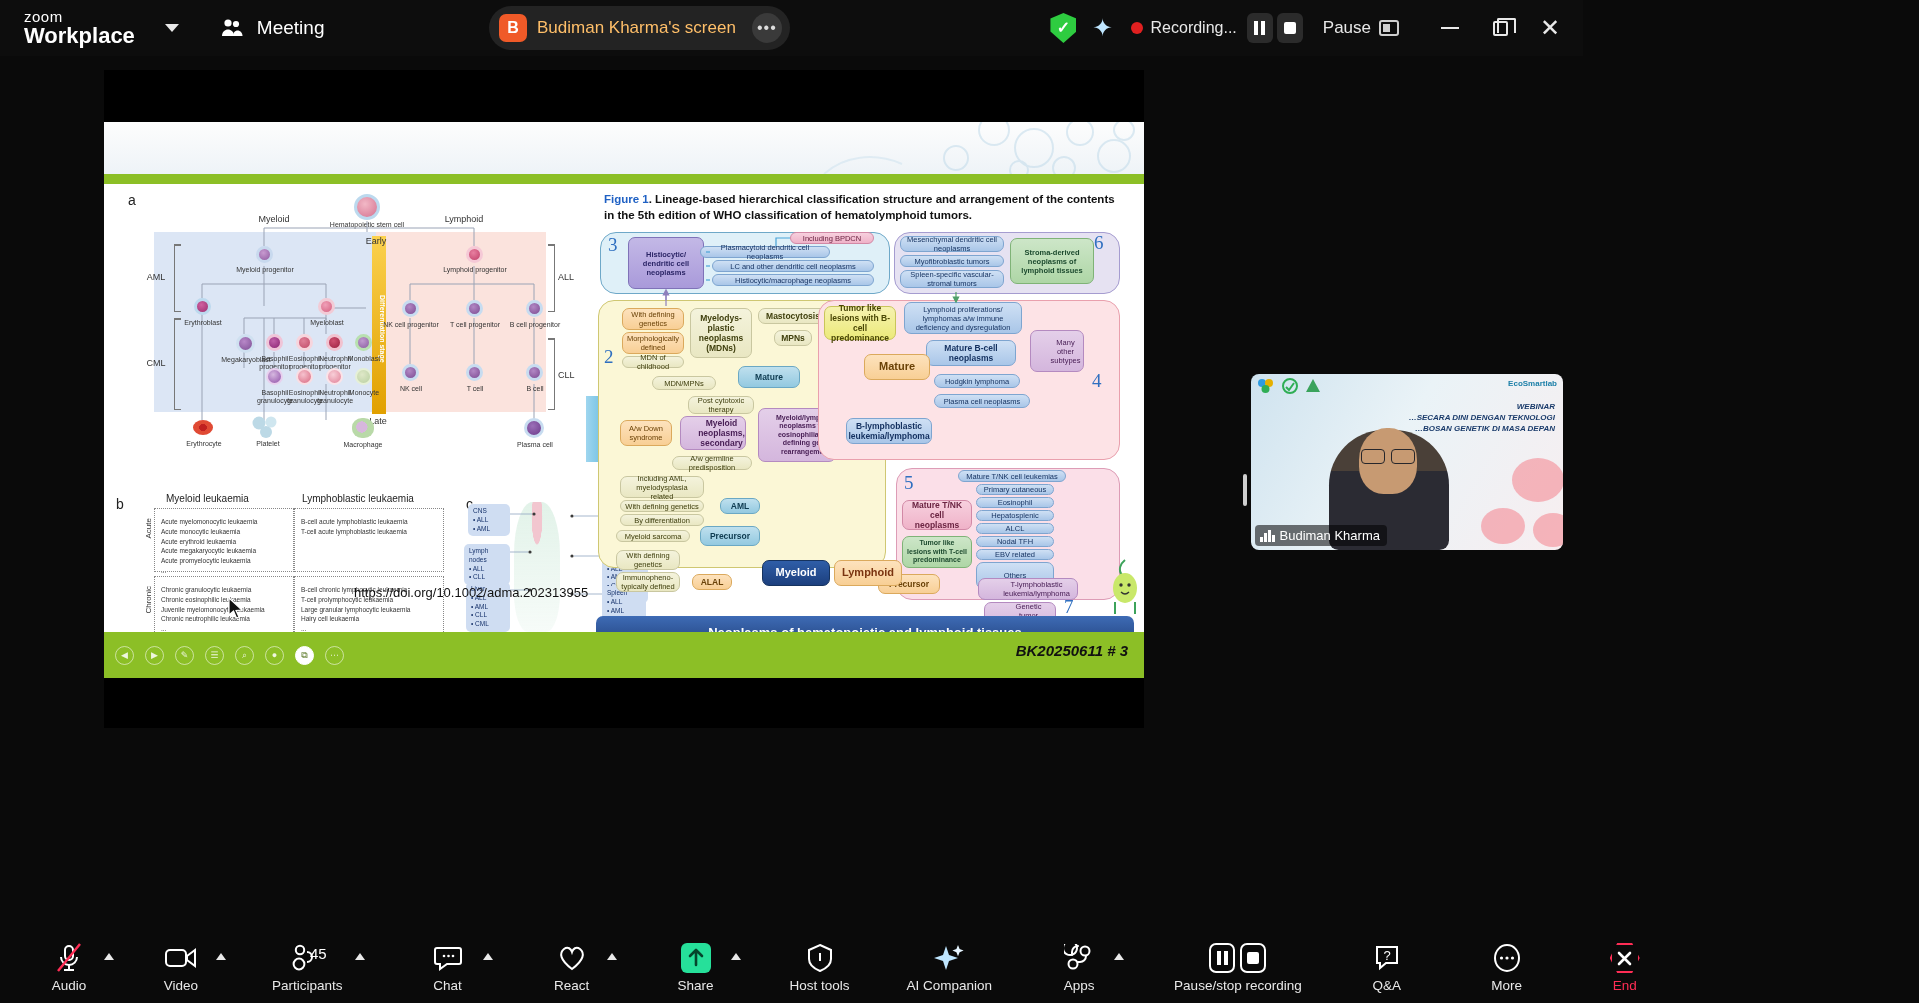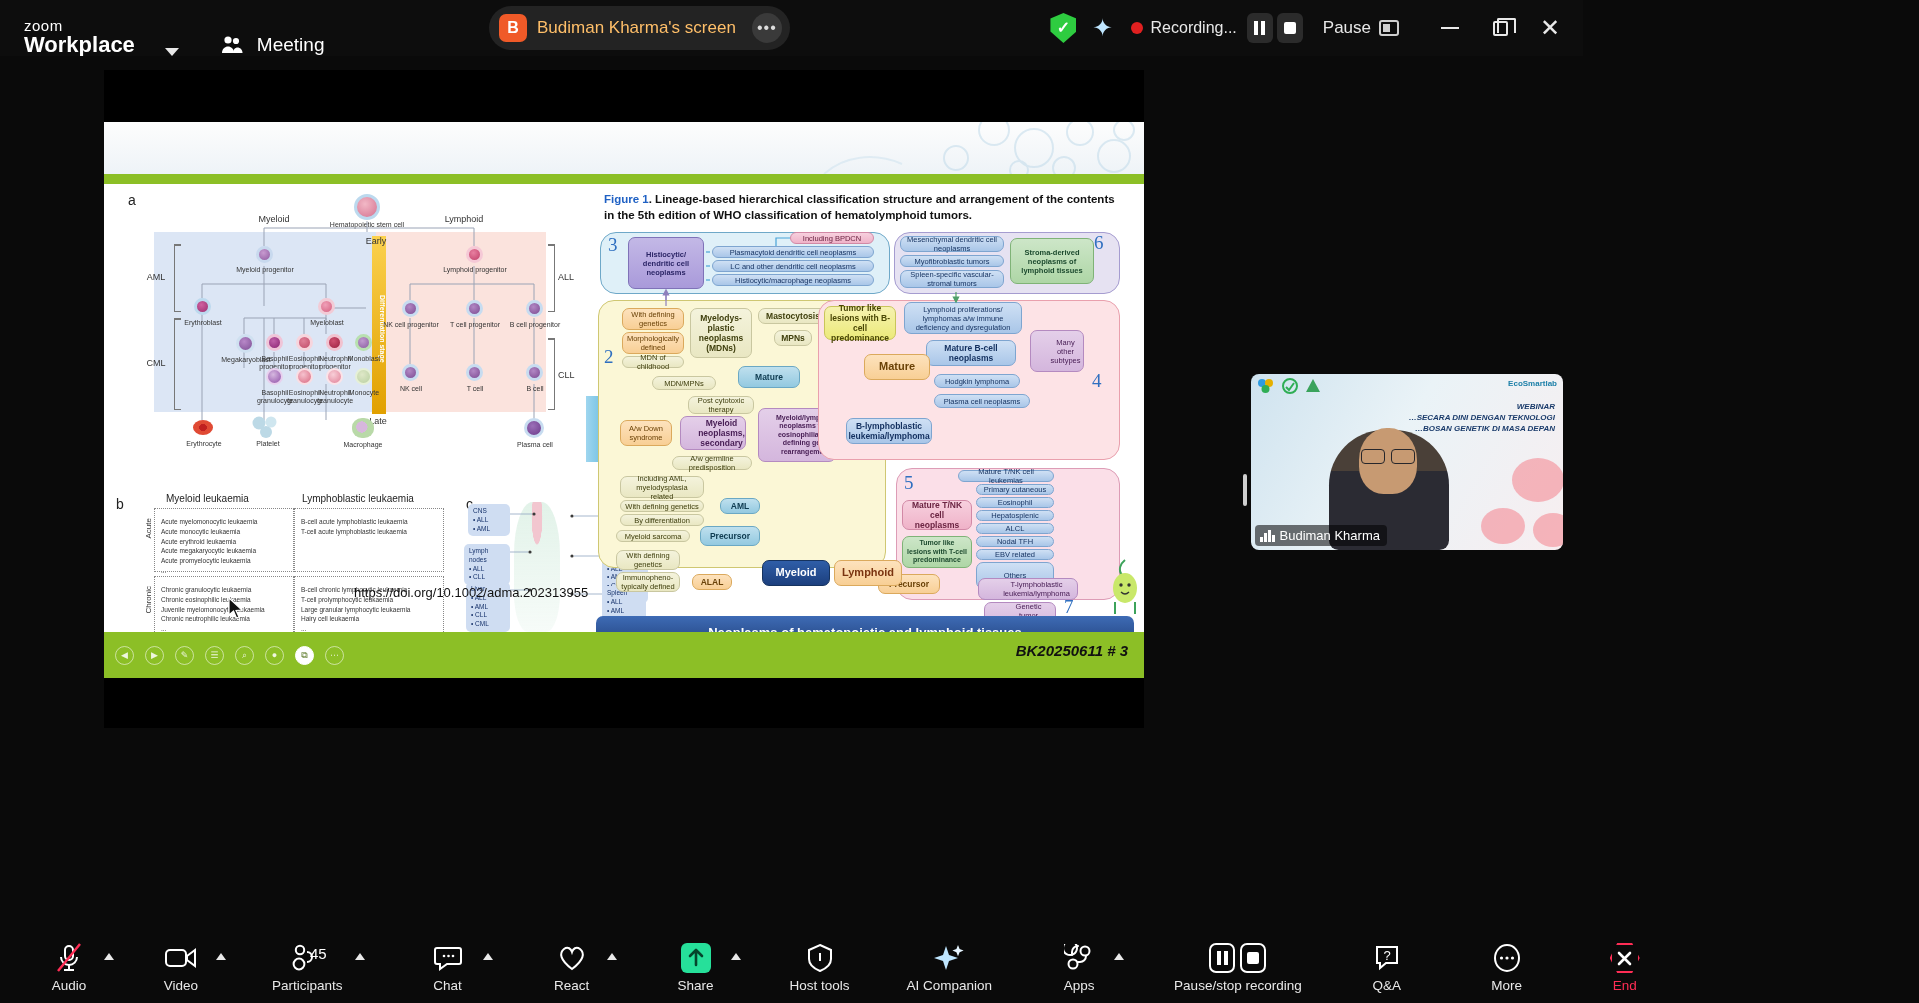--- a/index.html
+++ b/index.html
@@ -6,21 +6,21 @@
   html, body {
     width: 1919px; height: 1003px;
     background: #0a0a0a;
     font-family: "Liberation Sans", sans-serif;
     overflow: hidden;
   }
 
   
   .topbar {
     position: absolute; top: 0; left: 0; width: 1583px; height: 56px;
-    background: #0d0d0d; display: flex; align-items: flex-end;
+    background: #0d0d0d; display: flex; align-items: center;
   }
   .zoom-logo { margin-left: 24px; color: #fff; line-height: 1.0; }
   .zoom-logo .z1 { font-size: 15px; letter-spacing: .5px; display:block; }
   .zoom-logo .z2 { font-size: 22px; font-weight: bold; display:block; margin-top:1px;}
   .chev-down {
     margin-left: 30px; width: 0; height: 0;
     border-left: 7px solid transparent; border-right: 7px solid transparent;
     border-top: 8px solid #e8e8e8; cursor: pointer;
   }
   .meeting-group { display: flex; align-items: center; margin-left: 40px; cursor: pointer; }
@@ -552,21 +552,21 @@
 
         <div class="fig1">
           <div class="fig1-cap">
             <span class="fg">Figure 1</span><span>. Lineage-based hierarchical classification structure and arrangement of the contents in the 5th edition of WHO classification of hematolymphoid tumors.</span>
           </div>
 
           <div class="grp g-blue" style="left:4px;top:44px;width:290px;height:62px;"></div>
           <div class="num" style="left:12px;top:46px;">3</div>
           <div class="node n-purple" style="left:32px;top:49px;width:76px;height:52px;">Histiocytic/ dendritic cell neoplasms</div>
           <div class="node n-pink" style="left:194px;top:44px;width:84px;height:12px;">Including BPDCN</div>
-          <div class="node n-blue" style="left:116px;top:58px;width:162px;height:12px;border-radius:6px;">Plasmacytoid dendritic cell neoplasms</div>
+          <div class="node n-blue" style="left:104px;top:58px;width:130px;height:12px;border-radius:6px;">Plasmacytoid dendritic cell neoplasms</div>
           <div class="node n-blue" style="left:116px;top:72px;width:162px;height:12px;">LC and other dendritic cell neoplasms</div>
           <div class="node n-blue" style="left:116px;top:86px;width:162px;height:12px;">Histiocytic/macrophage neoplasms</div>
 
           <div class="grp g-lav" style="left:298px;top:44px;width:226px;height:62px;"></div>
           <div class="num" style="left:498px;top:44px;">6</div>
           <div class="node n-blue" style="left:304px;top:48px;width:104px;height:16px;">Mesenchymal dendritic cell neoplasms</div>
           <div class="node n-blue" style="left:304px;top:67px;width:104px;height:12px;">Myofibroblastic tumors</div>
           <div class="node n-blue" style="left:304px;top:82px;width:104px;height:18px;">Spleen-specific vascular-stromal tumors</div>
           <div class="node n-green" style="left:414px;top:50px;width:84px;height:46px;">Stroma-derived neoplasms of lymphoid tissues</div>
 
@@ -602,21 +602,21 @@
           <div class="node n-blue" style="left:308px;top:114px;width:118px;height:32px;">Lymphoid proliferations/ lymphomas a/w immune deficiency and dysregulation</div>
           <div class="node n-blue bold" style="left:330px;top:152px;width:90px;height:26px;">Mature B-cell neoplasms</div>
           <div class="node n-lilac" style="left:434px;top:142px;width:54px;height:42px;">Many other subtypes</div>
           <div class="node n-orange bold" style="left:268px;top:166px;width:66px;height:26px;font-size:11px;">Mature</div>
           <div class="node n-blue" style="left:338px;top:186px;width:86px;height:14px;">Hodgkin lymphoma</div>
           <div class="node n-blue" style="left:338px;top:206px;width:96px;height:14px;">Plasma cell neoplasms</div>
           <div class="node n-blue bold" style="left:250px;top:230px;width:86px;height:26px;">B-lymphoblastic leukemia/lymphoma</div>
 
           <div class="grp g-pinkdeep" style="left:300px;top:280px;width:224px;height:132px;"></div>
           <div class="num" style="left:308px;top:284px;">5</div>
-          <div class="node n-blue" style="left:362px;top:282px;width:96px;height:12px;">Mature T/NK cell leukemias</div>
+          <div class="node n-blue" style="left:362px;top:282px;width:108px;height:12px;">Mature T/NK cell leukemias</div>
           <div class="node n-blue" style="left:380px;top:296px;width:78px;height:11px;">Primary cutaneous</div>
           <div class="node n-blue" style="left:380px;top:309px;width:78px;height:11px;">Eosinophil</div>
           <div class="node n-blue" style="left:380px;top:322px;width:78px;height:11px;">Hepatosplenic</div>
           <div class="node n-blue" style="left:380px;top:335px;width:78px;height:11px;">ALCL</div>
           <div class="node n-blue" style="left:380px;top:348px;width:78px;height:11px;">Nodal TFH</div>
           <div class="node n-blue" style="left:380px;top:361px;width:78px;height:11px;">EBV related</div>
           <div class="node n-blue" style="left:380px;top:374px;width:78px;height:27px;">Others</div>
           <div class="node n-pink bold" style="left:306px;top:312px;width:70px;height:30px;">Mature T/NK cell neoplasms</div>
           <div class="node n-green" style="left:306px;top:348px;width:70px;height:32px;font-size:7px;">Tumor like lesions with T-cell predominance</div>
           <div class="node n-lilac" style="left:382px;top:390px;width:100px;height:22px;">T-lymphoblastic leukemia/lymphoma</div>

